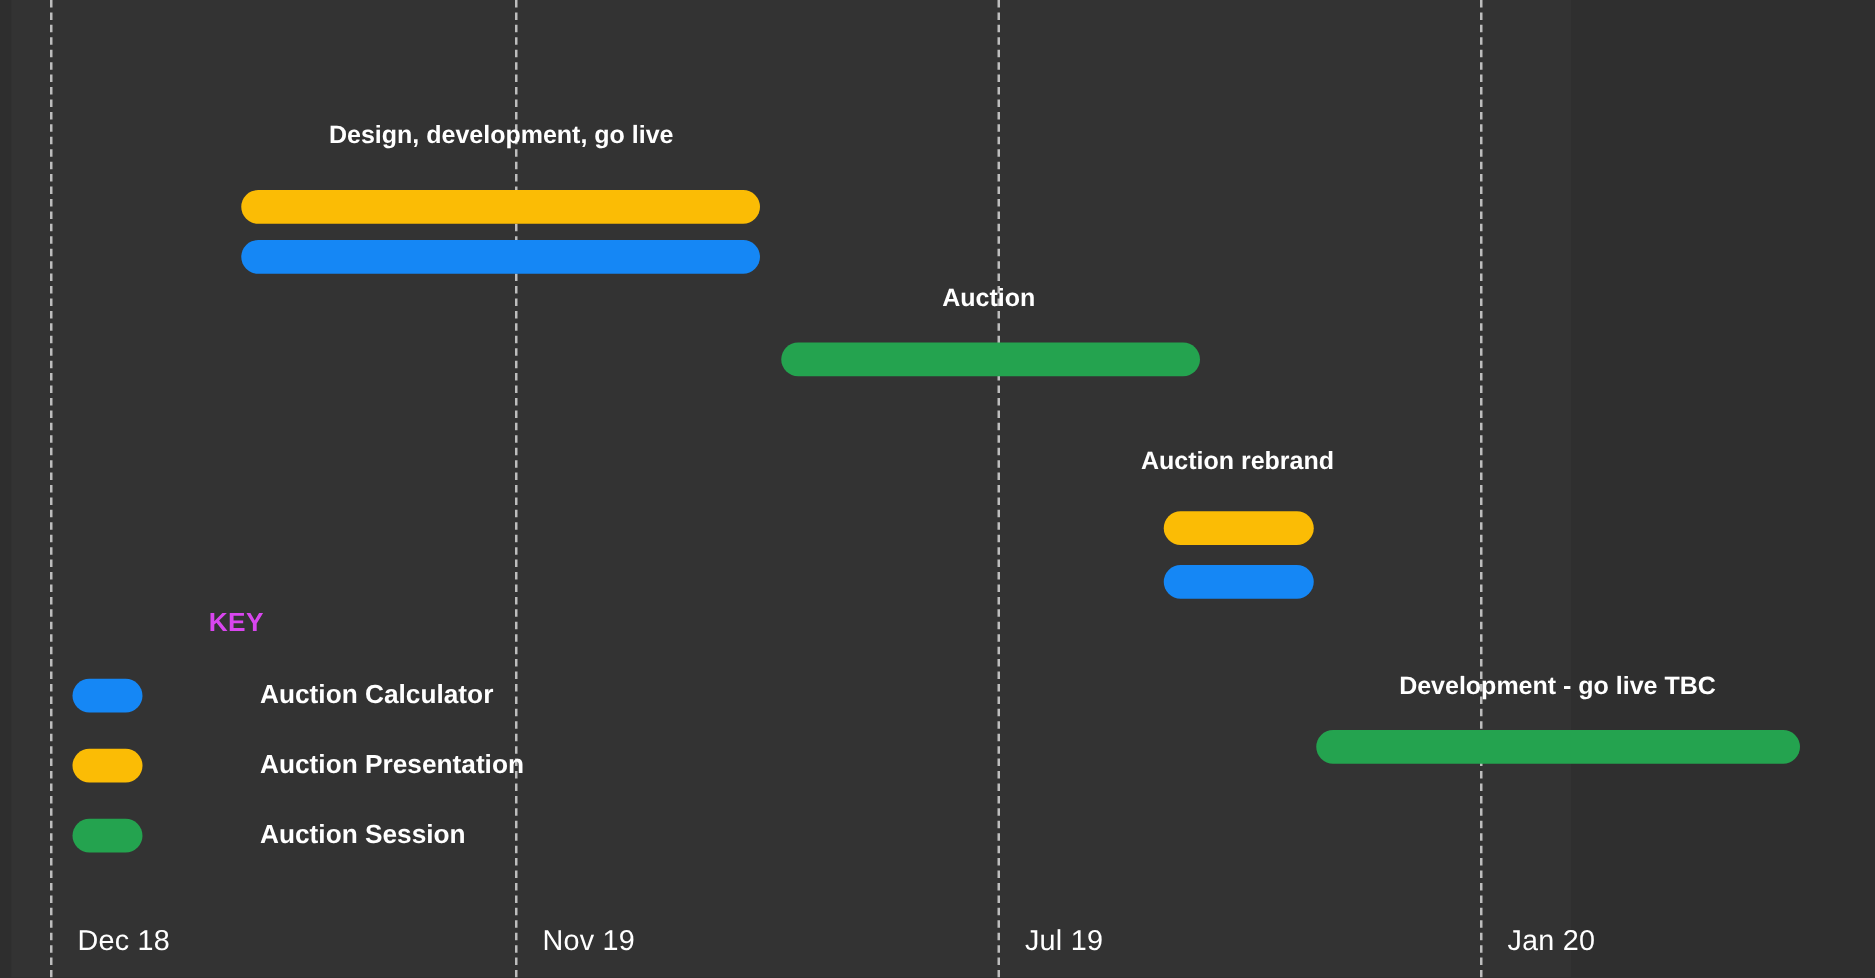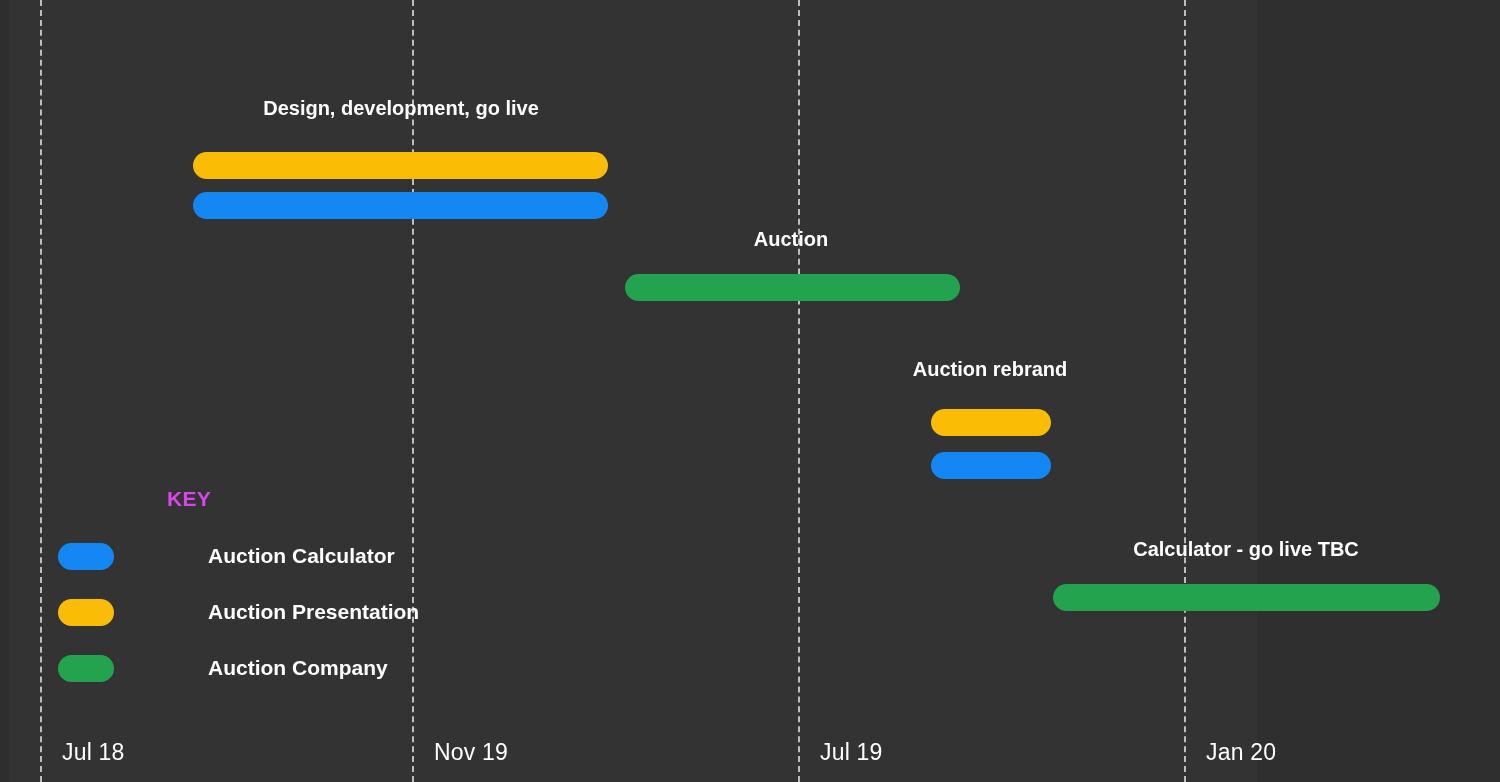--- a/index.html
+++ b/index.html
@@ -123,42 +123,42 @@
 
   <div id="tasks-layer">
       <div class="task-label" style="left: 401px; top: 97px;">Design, development, go live</div>
       <div class="task-bar" title="Design, development, go live — Auction Presentation" style="left: 193px; top: 152px; width: 415px; background: rgb(251, 188, 5);"></div>
       <div class="task-bar" title="Design, development, go live — Auction Calculator" style="left: 193px; top: 192px; width: 415px; background: rgb(21, 135, 245);"></div>
       <div class="task-label" style="left: 791px; top: 228px;">Auction</div>
       <div class="task-bar" title="Design — Auction Session" style="left: 625px; top: 274px; width: 335px; background: rgb(36, 163, 79);"></div>
       <div class="task-label" style="left: 990px; top: 358px;">Auction rebrand</div>
       <div class="task-bar" title="Company rebrand — Auction Presentation" style="left: 931px; top: 409px; width: 120px; background: rgb(251, 188, 5);"></div>
       <div class="task-bar" title="Company rebrand — Auction Calculator" style="left: 931px; top: 452px; width: 120px; background: rgb(21, 135, 245);"></div>
-      <div class="task-label" style="left: 1246px; top: 538px;">Calculator - go live TBC</div>
+      <div class="task-label" style="left: 1246px; top: 538px;">Development - go live TBC</div>
       <div class="task-bar" title="Development - go live TBC — Auction Session" style="left: 1053px; top: 584px; width: 387px; background: rgb(36, 163, 79);"></div>
     </div>
 
   <div id="legend">
     <div class="legend-title">KEY</div>
     <div id="legend-rows">
         <div class="legend-row" style="top: 56px;">
           <span class="legend-swatch" style="background: rgb(21, 135, 245);"></span>
           <span class="legend-text">Auction Calculator</span>
         </div>
         <div class="legend-row" style="top: 112px;">
           <span class="legend-swatch" style="background: rgb(251, 188, 5);"></span>
           <span class="legend-text">Auction Presentation</span>
         </div>
         <div class="legend-row" style="top: 168px;">
           <span class="legend-swatch" style="background: rgb(36, 163, 79);"></span>
-          <span class="legend-text">Auction Company</span>
+          <span class="legend-text">Auction Session</span>
         </div>
       </div>
   </div>
 
   <div id="axis-layer">
-      <div class="axis-label" style="left: 62px;">Jul 18</div>
+      <div class="axis-label" style="left: 62px;">Dec 18</div>
       <div class="axis-label" style="left: 434px;">Nov 19</div>
       <div class="axis-label" style="left: 820px;">Jul 19</div>
       <div class="axis-label" style="left: 1206px;">Jan 20</div>
     </div>
 
 </div>
 
 </body></html>

